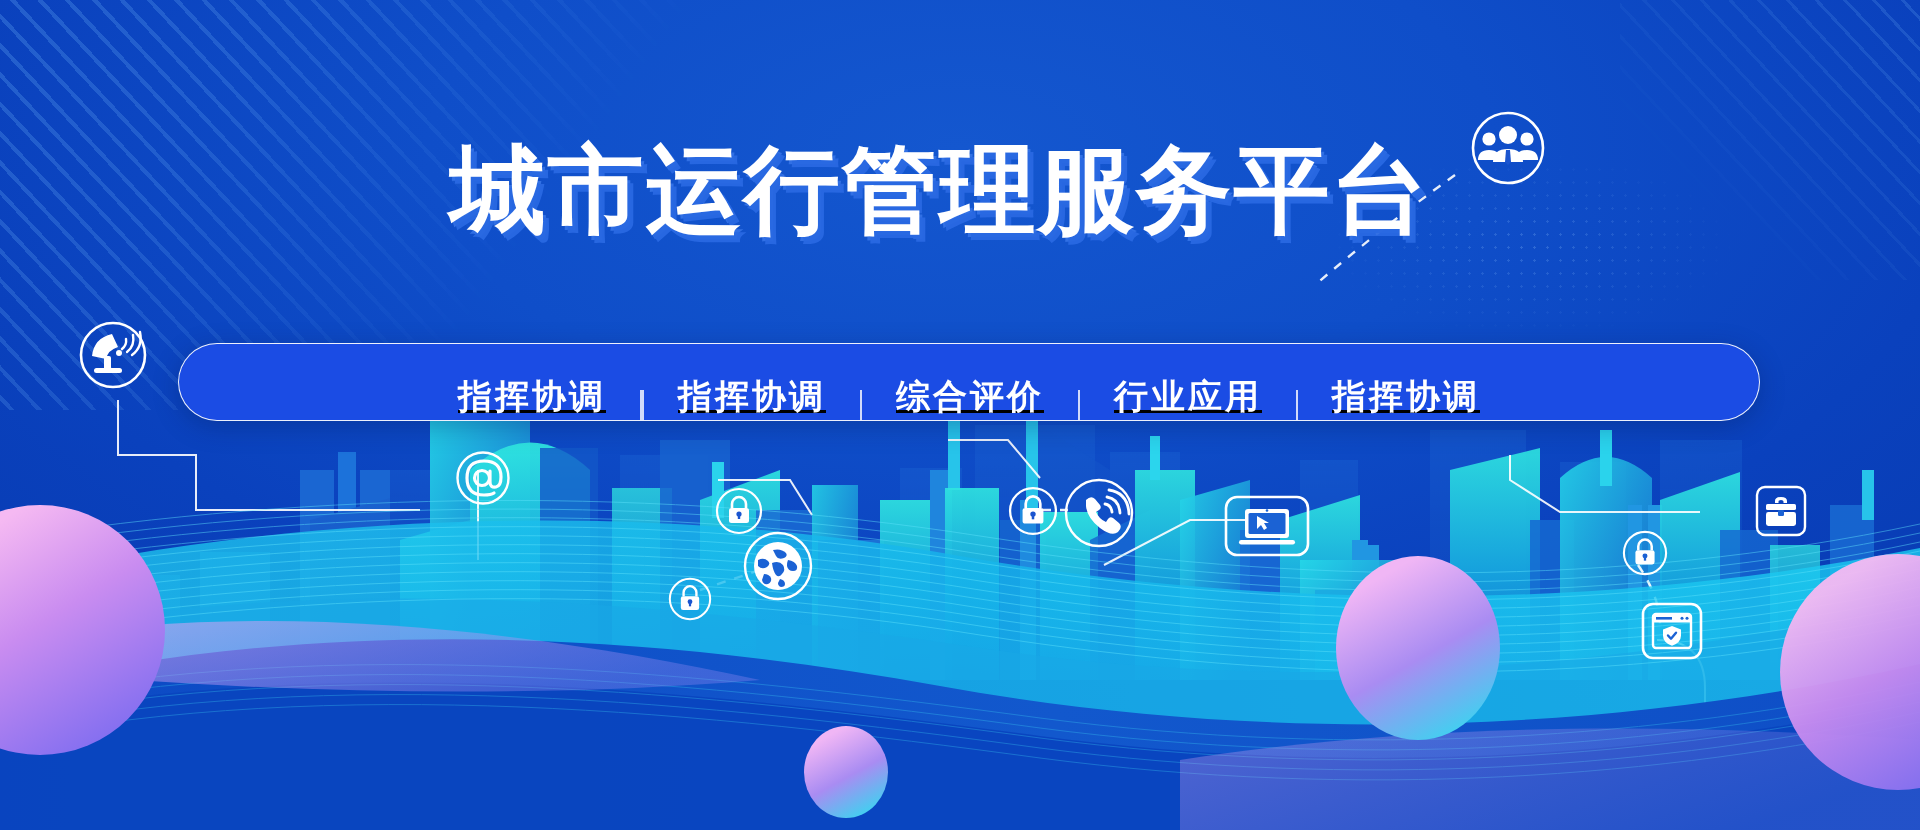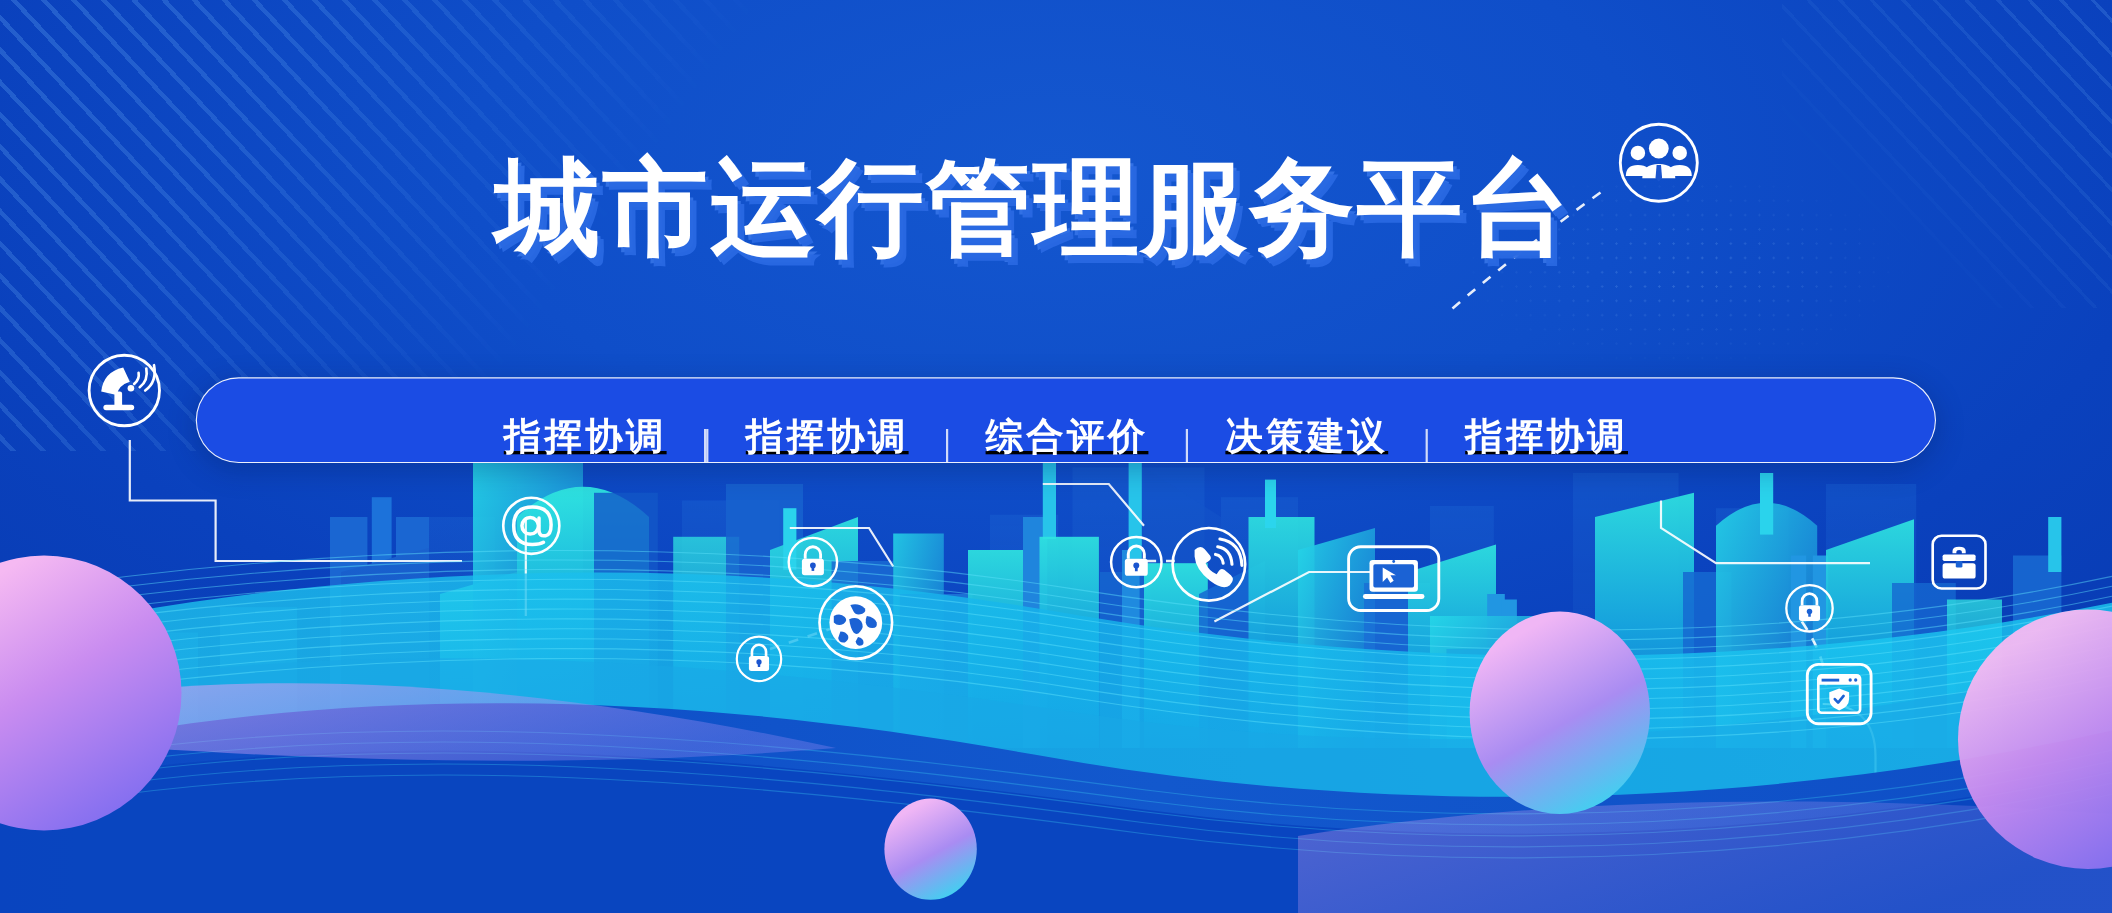--- a/index.html
+++ b/index.html
@@ -270,21 +270,21 @@
   </div>
 
   <div class="nav-pill">
     <span class="nav-item">指挥协调</span>
     <span class="nav-sep"></span>
     <span class="nav-sep"></span>
     <span class="nav-item">指挥协调</span>
     <span class="nav-sep"></span>
     <span class="nav-item">综合评价</span>
     <span class="nav-sep"></span>
-    <span class="nav-item">决策建议</span>
+    <span class="nav-item">行业应用</span>
     <span class="nav-sep"></span>
     <span class="nav-item">指挥协调</span>
   </div>
 
   <div class="ic" style="left:1470px;top:110px;">
     <svg width="76" height="76" viewBox="0 0 76 76">
       <circle cx="38" cy="38" r="35" fill="none" stroke="#fff" stroke-width="2.6"></circle>
       <g fill="#fff">
         <circle cx="38" cy="25" r="9"></circle>
         <path d="M23 52 q0-13 15-13 q15,0 15,13 z"></path>

